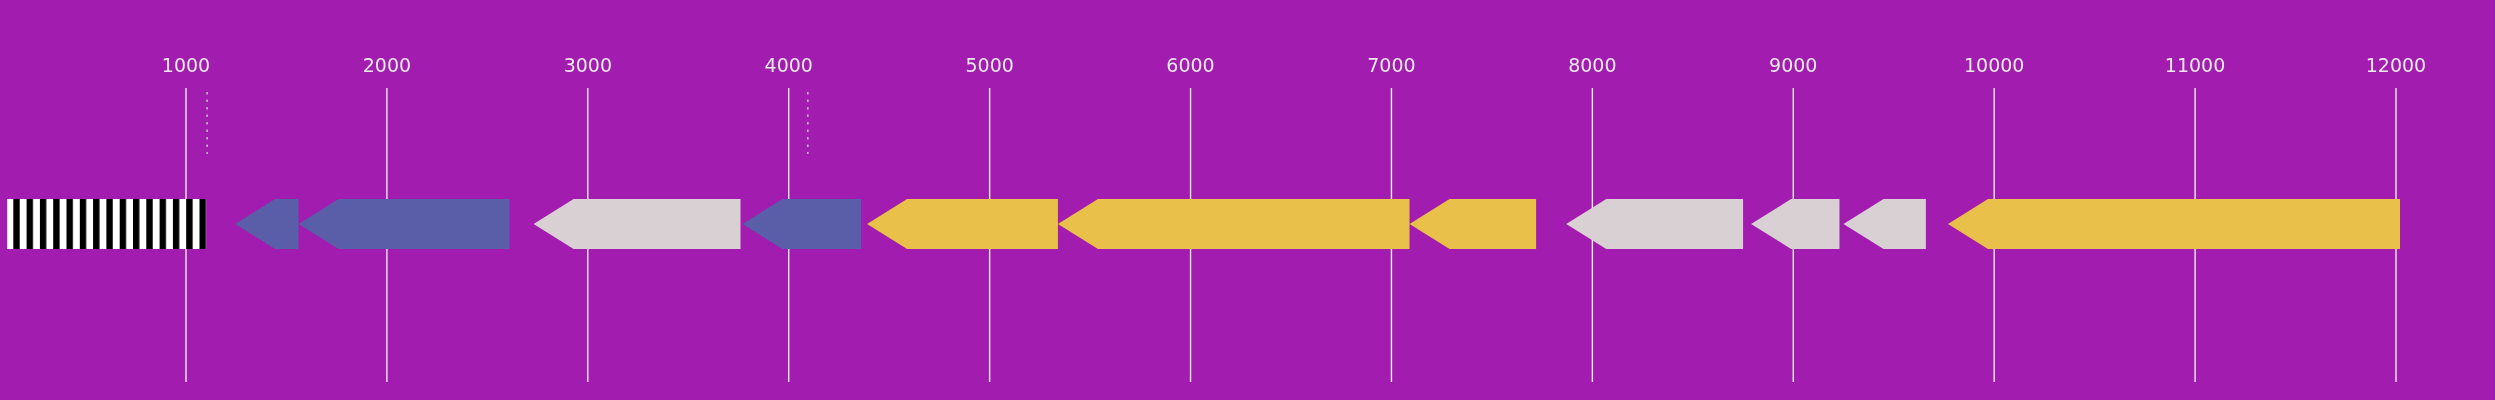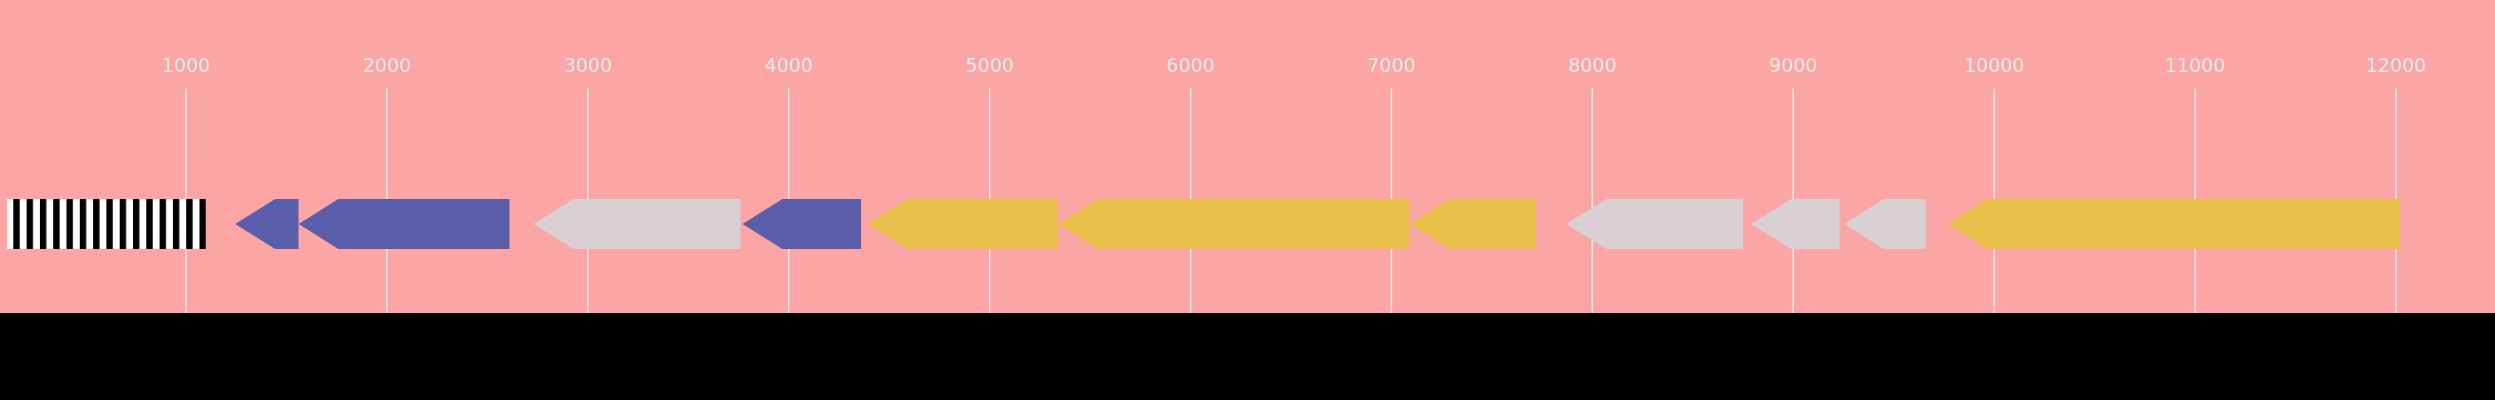--- a/index.html
+++ b/index.html
@@ -1,20 +1,20 @@
 <!DOCTYPE html>
 <html><head>
 <meta charset="utf-8">
 <style>
   html,body{margin:0;padding:0;background:#000000;}
   .stage{
     position:relative;
     width:2495px;
-    height:313px;
-    background:#fca5a5;
+    height:400px;
+    background:#a21caf;
     overflow:hidden;
     font-family:"DejaVu Sans","Liberation Sans",sans-serif;
   }
   svg{display:block;}
   .tick-label{
     fill:#eaeaea;
     font-size:19px;
     font-family:"DejaVu Sans","Liberation Sans",sans-serif;
   }
   .gridline{stroke:#ececec;stroke-width:1.4;}

